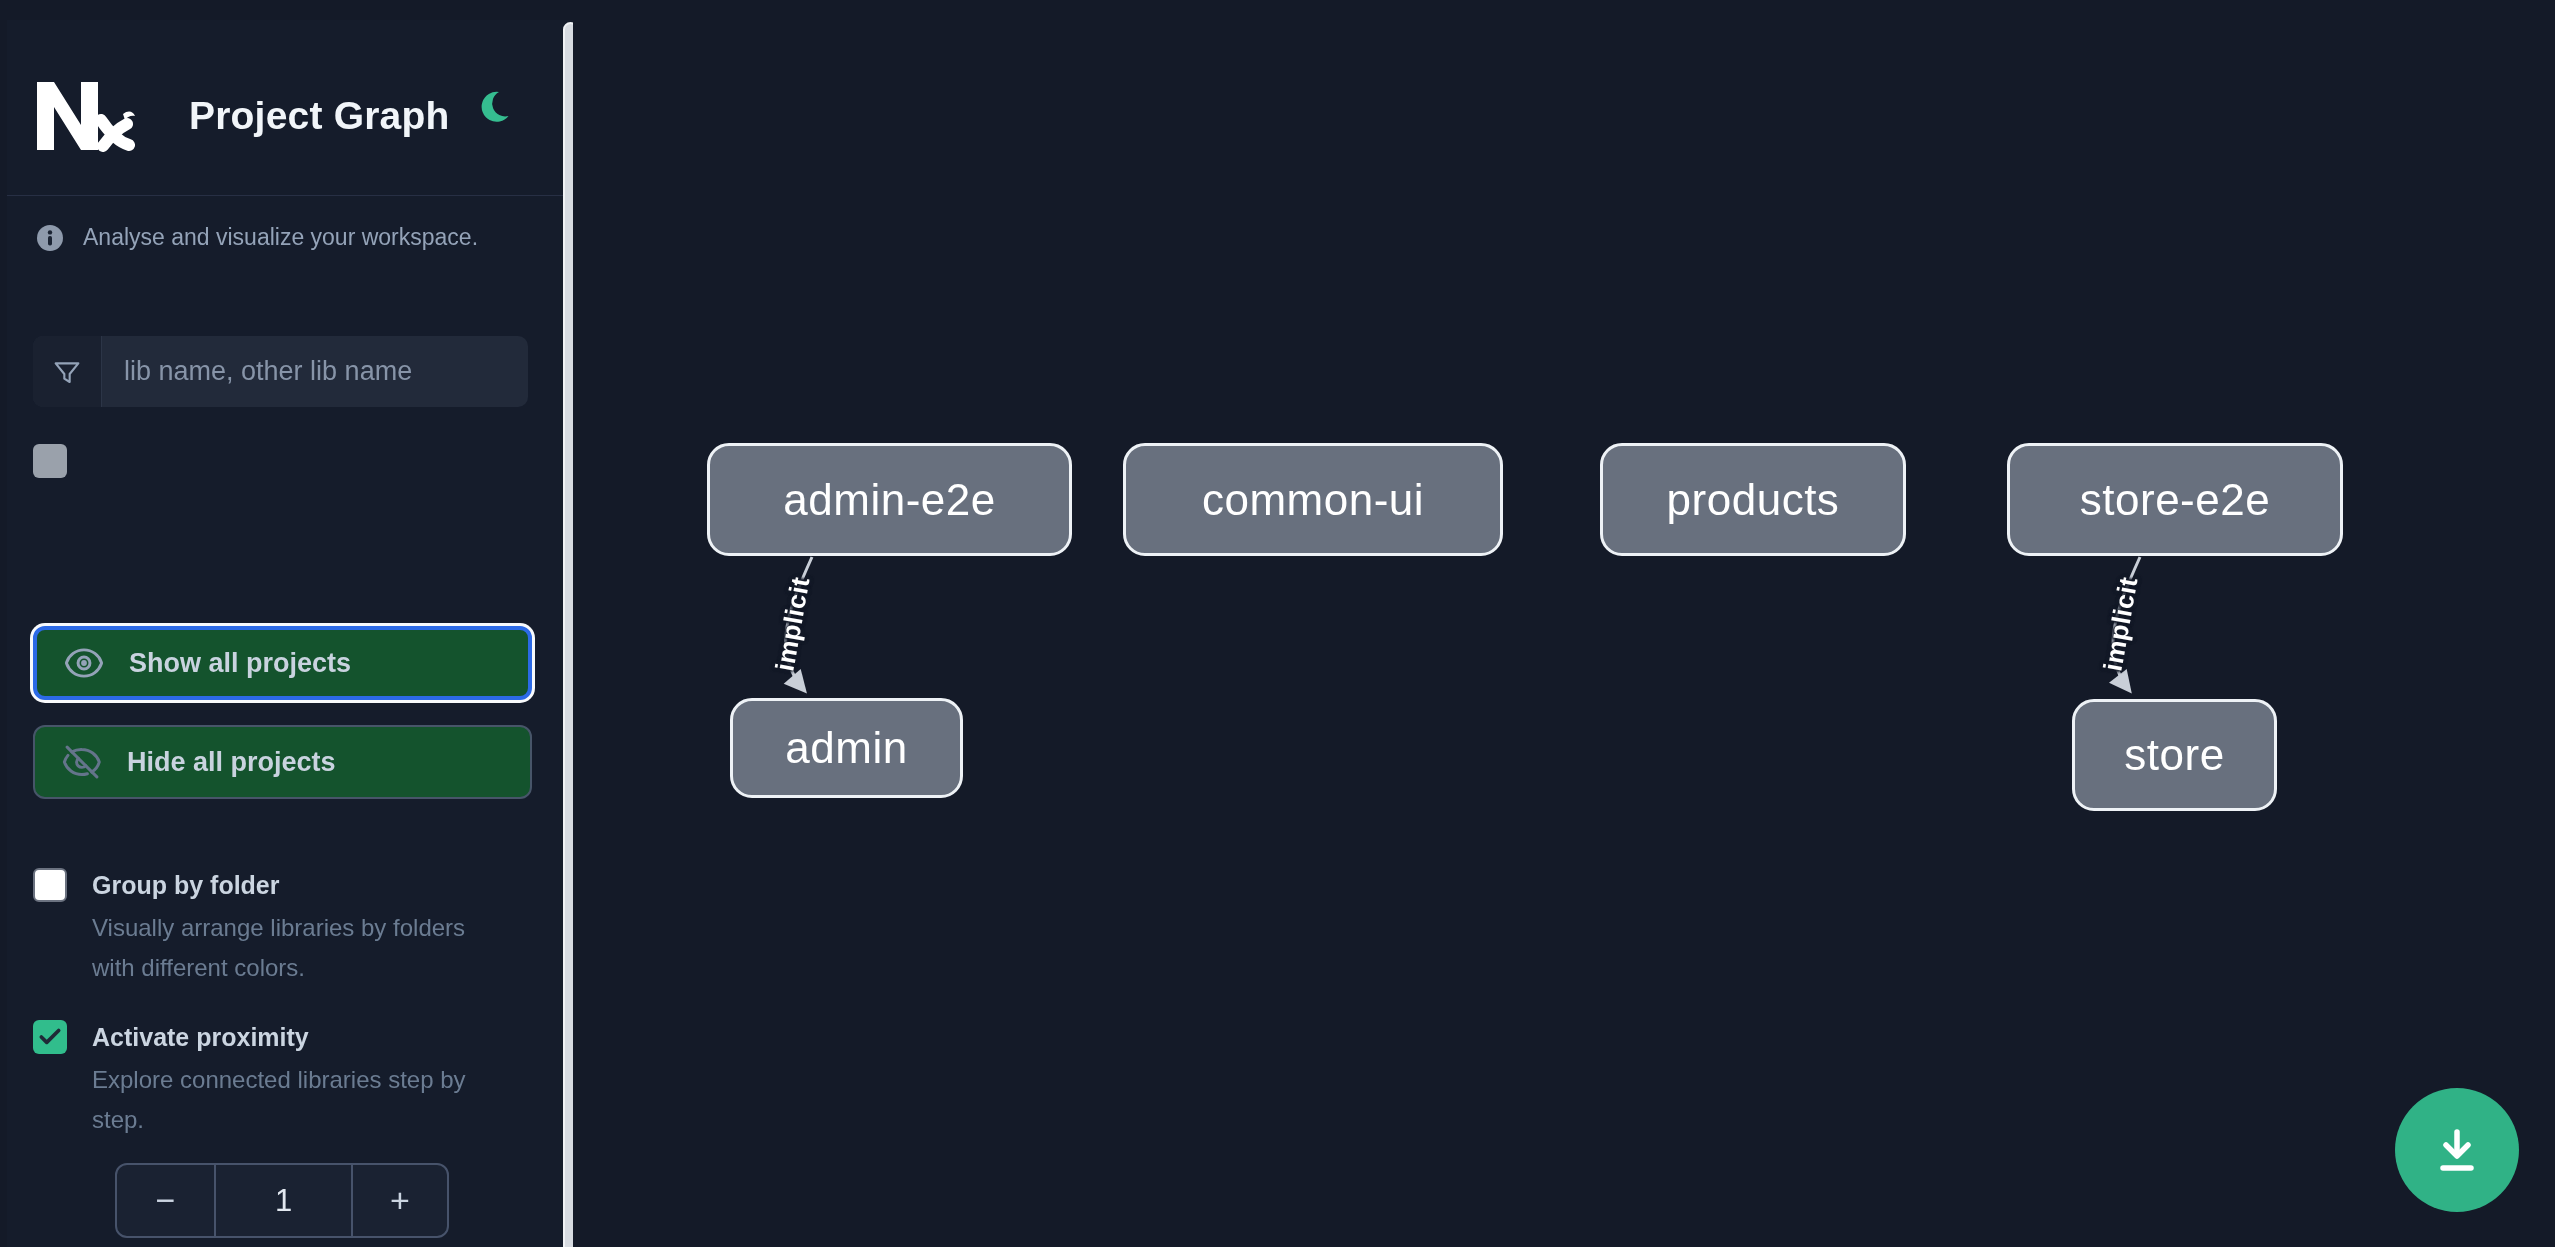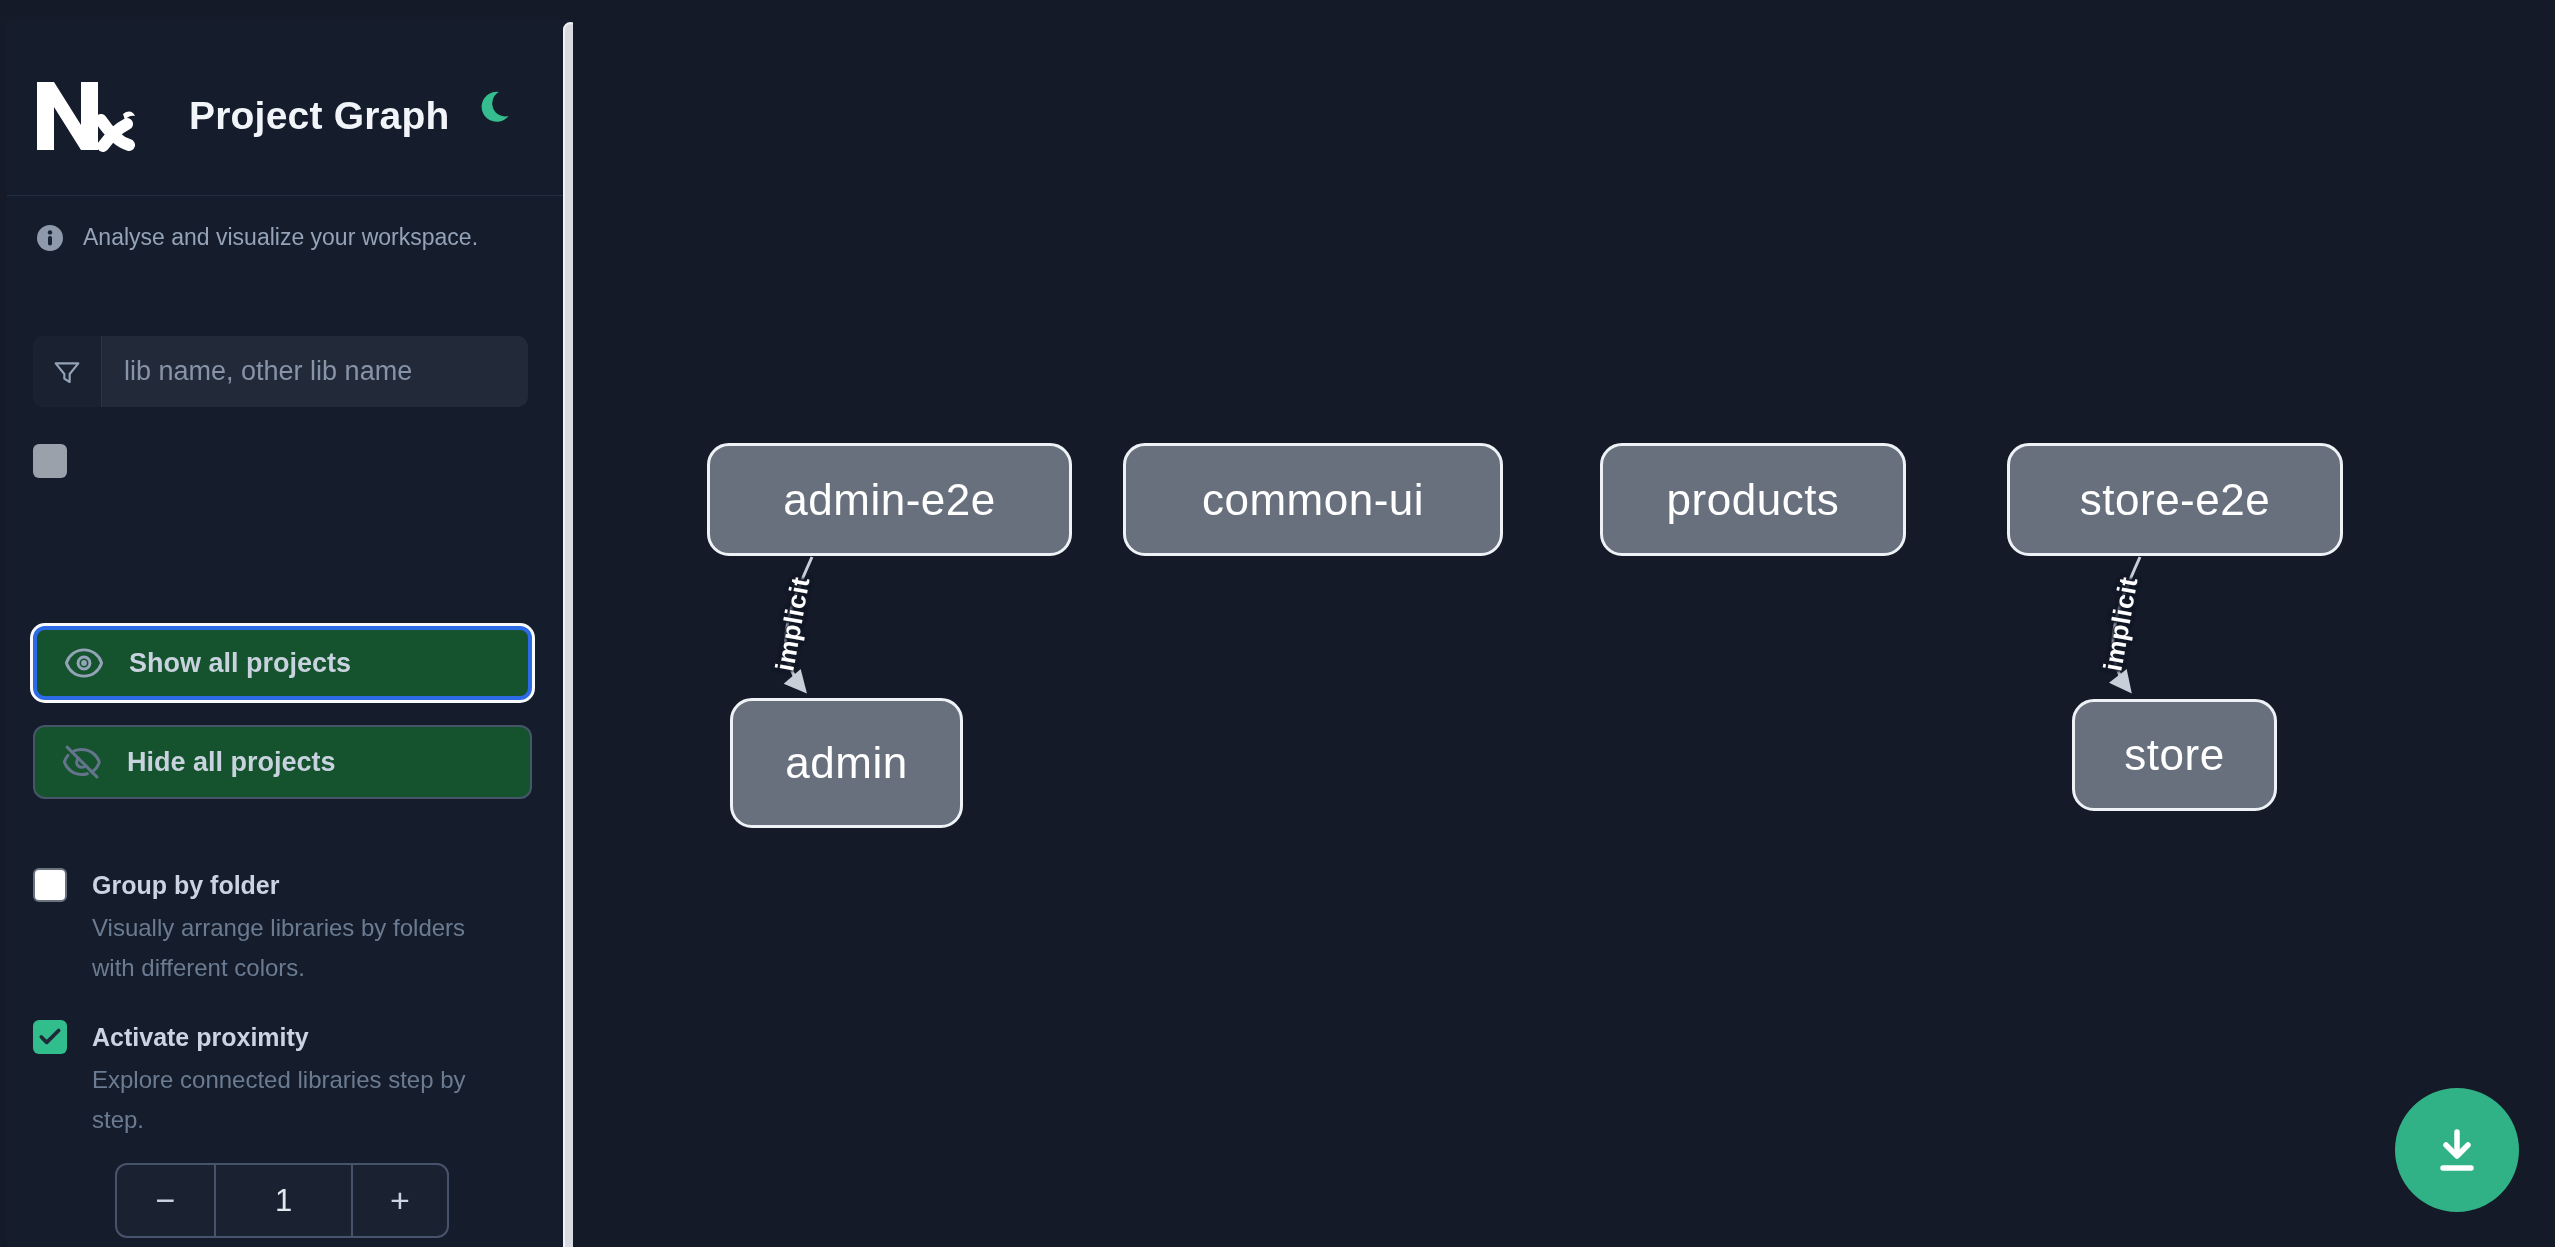--- a/index.html
+++ b/index.html
@@ -216,21 +216,21 @@
     <path d="M 1567 557 C 1543 610, 1526 652, 1556 690" fill="none" stroke="#c9cfd8" stroke-width="3" marker-end="url(#arrow)"></path>
   </svg>
 
   <div class="edge-label" style="left:220px; top:624px;">implicit</div>
   <div class="edge-label" style="left:1548px; top:624px;">implicit</div>
 
   <div class="node" style="left:90px;  top:443px; width:365px; height:113px;margin-left:44px;">admin-e2e</div>
   <div class="node" style="left:550px; top:443px; width:380px; height:113px;">common-ui</div>
   <div class="node" style="left:1027px;top:443px; width:306px; height:113px;">products</div>
   <div class="node" style="left:1434px;top:443px; width:336px; height:113px;">store-e2e</div>
-  <div class="node" style="left:157px; top:698px; width:233px; height:130px;">admin</div>
+  <div class="node" style="left:157px; top:698px; width:233px; height:100px;">admin</div>
   <div class="node" style="left:1499px;top:699px; width:205px; height:112px;">store</div>
 
   <button class="fab">
     <svg viewBox="0 0 64 64" fill="none" stroke="#ffffff" stroke-width="5.5" stroke-linecap="round" stroke-linejoin="round">
       <path d="M32 14 v22"></path>
       <path d="M21 27 L32 38 L43 27"></path>
       <path d="M18 50 H46"></path>
     </svg>
   </button>
 </main>

